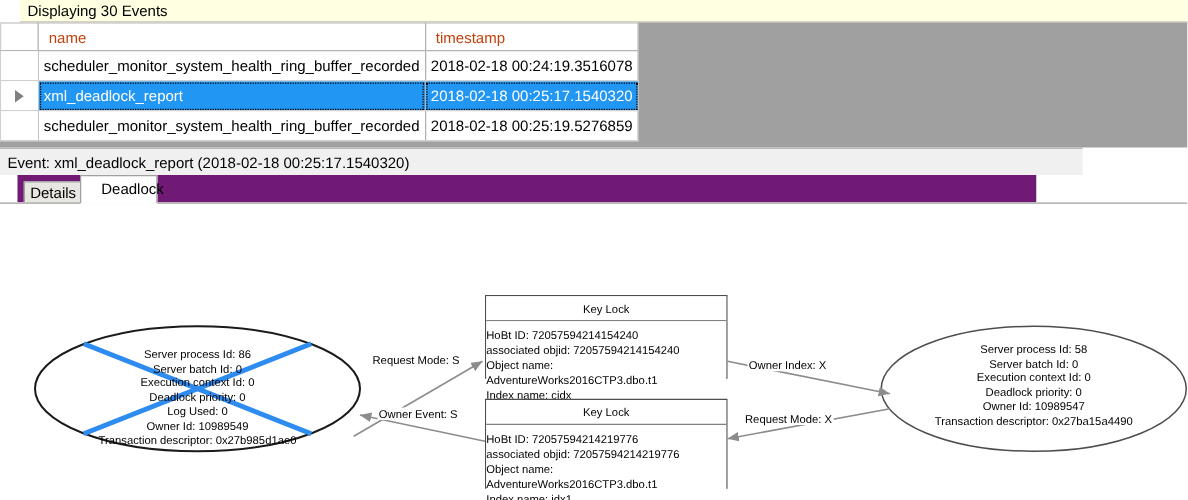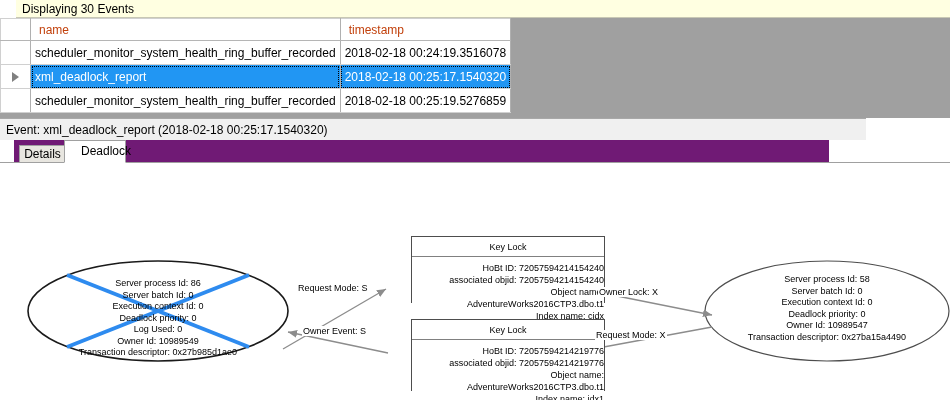--- a/index.html
+++ b/index.html
@@ -95,28 +95,28 @@
   }
   .graph-inner{position:absolute;left:0;top:0;width:950px;height:238px;}
   svg.gsvg{position:absolute;left:0;top:0;width:950px;height:238px;}
 
   .ell-text{
     position:absolute;text-align:center;font-size:9px;line-height:11.5px;
     color:#000;white-space:nowrap;z-index:4;
   }
   .lock-box{
     position:absolute;box-sizing:border-box;background:#ffffff;
-    border:1px solid #4d4d4d;z-index:4;margin-left:23px;
+    border:1px solid #4d4d4d;z-index:4;
   }
   .lock-title{
     height:20px;line-height:20px;text-align:center;font-size:9px;
     border-bottom:1px solid #808080;box-sizing:border-box;background:#fff;
   }
   .lock-body{
-    text-align:right;font-size:9px;line-height:12px;padding-top:5px;
+    text-align:left;font-size:9px;line-height:12px;padding-top:5px;
     box-sizing:border-box;background:#fff;
   }
   .edge-label{
     position:absolute;font-size:9px;color:#000;background:#fff;
     white-space:nowrap;z-index:5;padding:0 1px;
   }
 </style>
 </head>
 <body>
 
@@ -225,20 +225,20 @@
         <div class="lock-title">Key Lock</div>
         <div class="lock-body">
           <div>HoBt ID: 72057594214219776</div>
           <div>associated objid: 72057594214219776</div>
           <div>Object name: AdventureWorks2016CTP3.dbo.t1</div>
           <div>Index name: idx1</div>
         </div>
       </div>
 
       <div class="edge-label" style="left:297px;top:120px;">Request Mode: S</div>
-      <div class="edge-label" style="left:598px;top:124px;">Owner Lock: X</div>
+      <div class="edge-label" style="left:598px;top:124px;">Owner Index: X</div>
       <div class="edge-label" style="left:302px;top:163px;">Owner Event: S</div>
       <div class="edge-label" style="left:595px;top:167px;">Request Mode: X</div>
 
     </div>
   </div>
 
 </div>
 
 </body></html>

